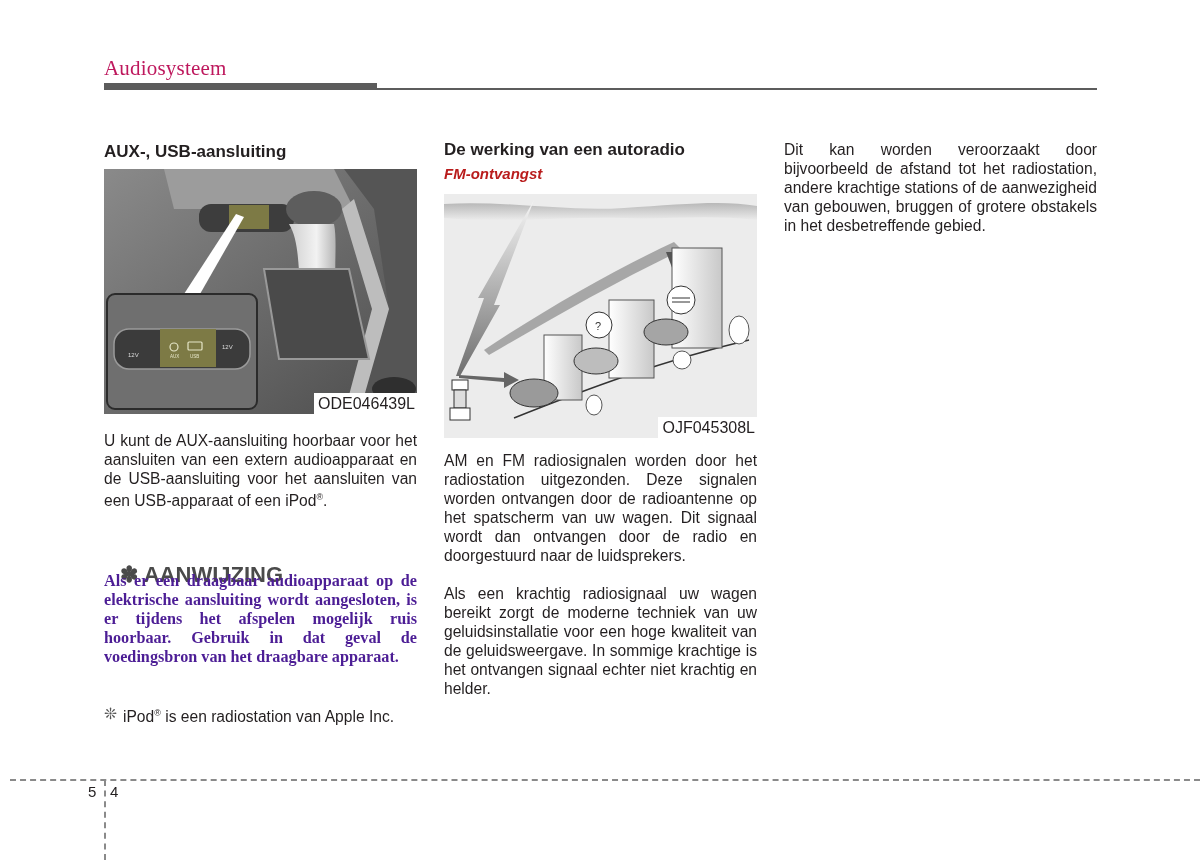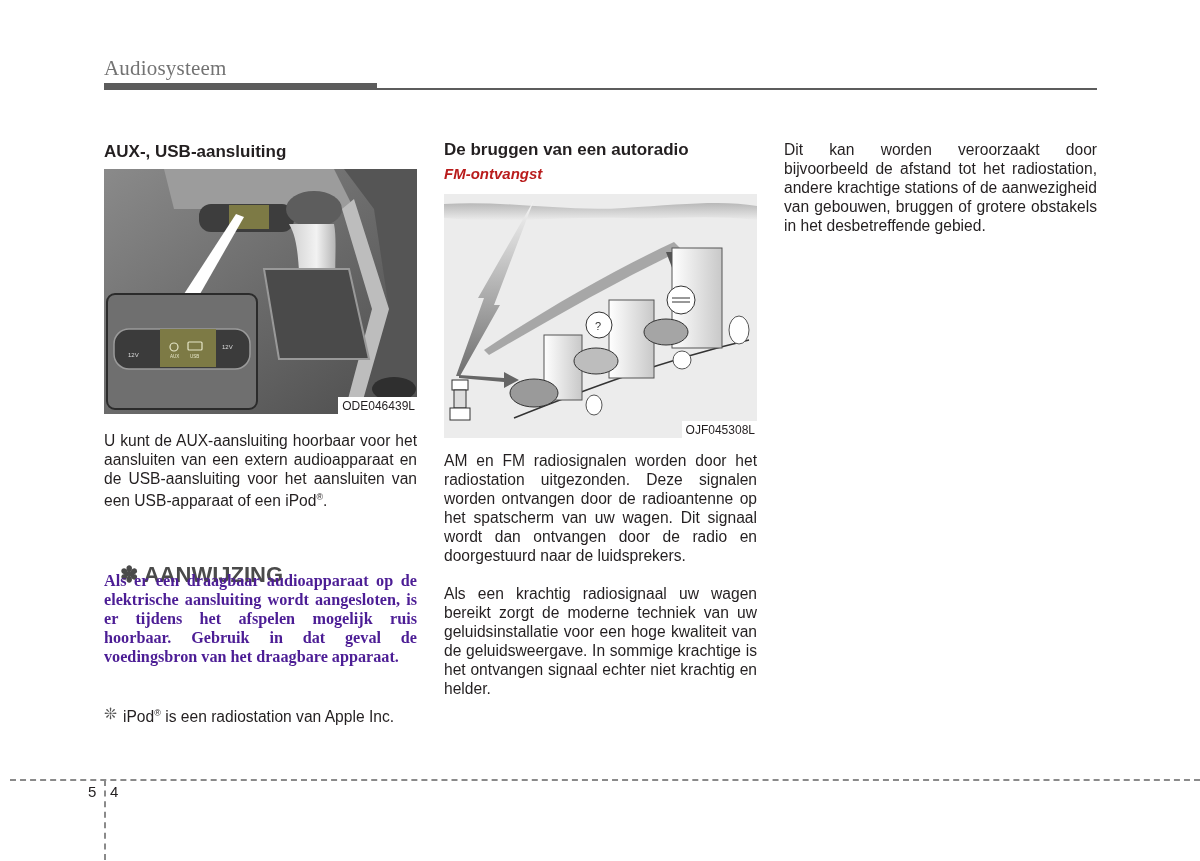--- a/index.html
+++ b/index.html
@@ -1,30 +1,30 @@
 <!DOCTYPE html>
 <html><head>
 <meta charset="utf-8">
 <style>
   html, body { margin: 0; padding: 0; background: #ffffff; }
   body { width: 1200px; height: 861px; position: relative; overflow: hidden; font-family: "Liberation Sans", sans-serif; color: #231f20; }
-  .header-title { position: absolute; left: 104px; top: 56px; font-family: "Liberation Serif", serif; font-size: 21px; color: #737373; letter-spacing: 0.2px; text-align: center; }
+  .header-title { position: absolute; left: 104px; top: 56px; font-family: "Liberation Serif", serif; font-size: 21px; color: #be185d; letter-spacing: 0.2px; text-align: center; }
   .header-bar-thick { position: absolute; left: 104px; top: 83px; width: 273px; height: 7px; background: #5c5c5c; }
   .header-bar-thin { position: absolute; left: 377px; top: 88px; width: 720px; height: 2px; background: #5c5c5c; }
 
   .col { position: absolute; top: 0; }
   .col1 { left: 104px; width: 313px; }
   .col2 { left: 444px; width: 313px; }
   .col3 { left: 784px; width: 313px; }
 
   h2.section { position: absolute; margin: 0; font-size: 17px; font-weight: bold; color: #231f20; white-space: nowrap; }
   h3.sub { position: absolute; margin: 0; font-size: 15px; font-weight: bold; font-style: italic; color: #b91c1c; white-space: nowrap; }
 
   .figure { position: absolute; overflow: hidden; }
-  .fig-code { position: absolute; right: 0; bottom: 0; background: #ffffff; font-size: 12px; padding: 2px 2px 1px 4px; color: #231f20; }
+  .fig-code { position: absolute; right: 0; bottom: 0; background: #ffffff; font-size: 16px; padding: 2px 2px 1px 4px; color: #231f20; }
 
   p.body { position: absolute; margin: 0; font-size: 15.6px; line-height: 19px; text-align: justify; color: #231f20; }
   p.body sup { font-size: 9px; }
 
   .note-title { position: absolute; margin: 16px; font-size: 22px; font-weight: bold; color: #4a4a4a; white-space: nowrap; }
   .note-text { position: absolute; margin: 0; font-family: "Liberation Serif", serif; font-weight: bold; font-size: 16.2px; line-height: 19px; text-align: justify; color: #4c1d95; }
 
   .footnote { position: absolute; font-size: 15.6px; line-height: 19px; color: #231f20; }
   .footnote .mark { position: absolute; left: 0; top: 0; color: #555; }
   .footnote .text { display: block; padding-left: 19px; text-align: justify; }
@@ -91,21 +91,21 @@
   </div>
   <p class="note-text" style="left:0; top:572px; width:313px;">Als er een draagbaar audioapparaat op de elektrische aansluiting wordt aangesloten, is er tijdens het afspelen mogelijk ruis hoorbaar. Gebruik in dat geval de voedingsbron van het draagbare apparaat.</p>
 
   <div class="footnote" style="left:0; top:704px; width:313px;">
     <span class="mark">❊</span>
     <span class="text"><span>iPod</span><sup style="font-size:9px">®</sup><span> is een radiostation van Apple Inc.</span></span>
   </div>
 </div>
 
 <div class="col col2">
-  <h2 class="section" style="left:0; top:140px;">De bruggen van een autoradio</h2>
+  <h2 class="section" style="left:0; top:140px;">De werking van een autoradio</h2>
   <h3 class="sub" style="left:0; top:165px;">FM-ontvangst</h3>
 
   <div class="figure" style="left:0; top:190px; width:313px; height:248px; background:#ececec;">
     <svg width="313" height="248" viewBox="0 0 313 248">
       <defs>
         <linearGradient id="skyG" x1="0" y1="0" x2="0" y2="1">
           <stop offset="0" stop-color="#b8b8b8"></stop>
           <stop offset="1" stop-color="#ececec"></stop>
         </linearGradient>
         <linearGradient id="bldG" x1="0" y1="0" x2="1" y2="0">

